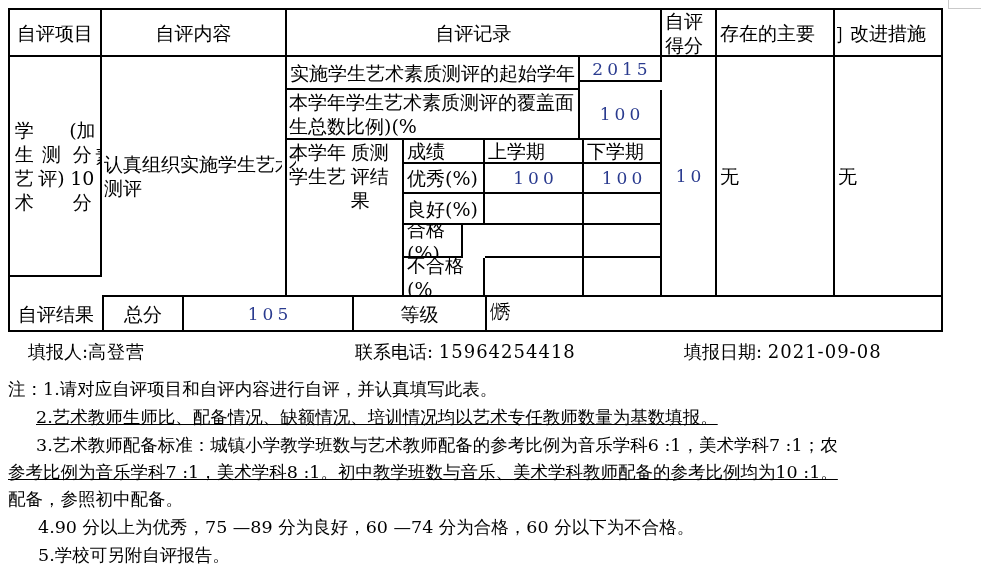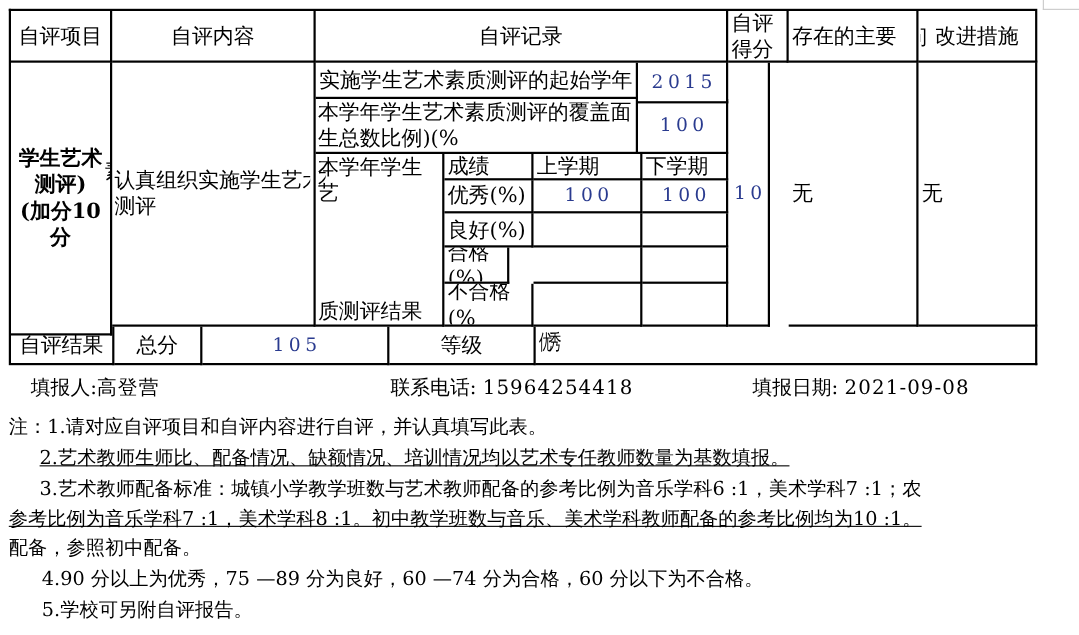--- a/index.html
+++ b/index.html
@@ -36,50 +36,50 @@
   <div class="cell" style="left:92px;top:0;width:185px;height:47px;">自评内容</div>
   <div class="cell" style="left:0;top:0;width:92px;height:47px;">自评项目</div>
   <div class="cell" style="left:277px;top:0;width:375px;height:47px;">自评记录</div>
   <div class="cell left" style="left:652px;top:0;width:55px;height:47px;">自评得分</div>
   <div class="cell left" style="left:707px;top:0;width:118px;height:47px;">存在的主要</div>
   <div class="frag" style="left:827px;top:13px;width:7px;height:24px;">
     <span style="margin-left:-13px;">问</span>
   </div>
   <div class="cell" style="left:825px;top:0;width:108px;height:47px;border-left:none;">改进措施</div>
 
-  <div class="cell" style="left:0;top:47px;width:92px;height:248px;flex-direction:column;font-weight:bold;">
+  <div class="cell" style="left:0;top:47px;width:92px;height:220px;">
     <span>学生艺术</span>
     <span>测评)</span>
     <span>(加分10 分</span>
   </div>
   <div class="frag" style="left:85px;top:135px;width:6px;height:20px;">
     <span>素</span>
   </div>
 
   <div class="cell" style="left:92px;top:47px;width:185px;height:240px;flex-direction:column;align-items:flex-start;text-align:left;padding-left:2px;">
     <span style="white-space:nowrap;">
       <span>认真组织实施学生艺</span><span class="frag" style="position:static;display:inline-block;width:7px;vertical-align:bottom;"><span>术</span></span>
     </span>
     <span>测评</span>
   </div>
 
   <div class="cell left" style="left:277px;top:47px;width:293px;height:33px;">实施学生艺术素质测评的起始学年</div>
-  <div class="cell" style="left:570px;top:47px;width:82px;height:37px;">
+  <div class="cell" style="left:570px;top:47px;width:82px;height:25px;">
     <span class="num">2015</span>
   </div>
 
   <div class="cell" style="left:277px;top:80px;width:293px;height:50px;flex-direction:column;align-items:flex-start;text-align:left;padding-left:2px;">
     <span style="white-space:nowrap;">本学年学生艺术素质测评的覆盖面</span>
     <span style="white-space:nowrap;">生总数比例)(%</span>
   </div>
   <div class="cell" style="left:570px;top:80px;width:82px;height:50px;">
     <span class="num">100</span>
   </div>
 
-  <div class="cell" style="left:277px;top:130px;width:117px;height:157px;flex-direction:column;align-items:flex-start;text-align:left;padding-left:2px;justify-content:space-between;">
+  <div class="cell" style="left:277px;top:130px;width:117px;height:157px;flex-direction:row;align-items:flex-start;text-align:left;padding-left:2px;justify-content:space-between;">
     <span>本学年学生艺</span>
     <span>质测评结果</span>
   </div>
   <div class="frag" style="left:279px;top:140px;width:7px;height:24px;">
     <span>术</span>
   </div>
 
   <div class="cell left" style="left:394px;top:130px;width:81px;height:24px;line-height:20px;">成绩</div>
   <div class="cell left" style="left:475px;top:130px;width:99px;height:24px;line-height:20px;">上学期</div>
   <div class="cell left" style="left:574px;top:130px;width:78px;height:24px;line-height:20px;">下学期</div>
@@ -109,21 +109,21 @@
     </div>
 
   <div class="cell left" style="left:394px;top:248px;width:81px;height:39px;">不合格(%</div>
   <div class="cell" style="left:475px;top:248px;width:99px;height:39px;">
       <span class="num"></span>
     </div>
   <div class="cell" style="left:574px;top:248px;width:78px;height:39px;">
       <span class="num"></span>
     </div>
 
-  <div class="cell" style="left:652px;top:47px;width:38px;height:240px;">
+  <div class="cell" style="left:652px;top:47px;width:55px;height:240px;">
       <span class="num">10</span>
     </div>
   <div class="cell topleft" style="left:707px;top:47px;width:118px;height:240px;align-items:center;">
       <span>无</span>
     </div>
   <div class="cell topleft" style="left:825px;top:47px;width:108px;height:240px;align-items:center;">
       <span>无</span>
     </div>
 
   <div class="cell" style="left:0;top:287px;width:94px;height:35px;">自评结果</div>

